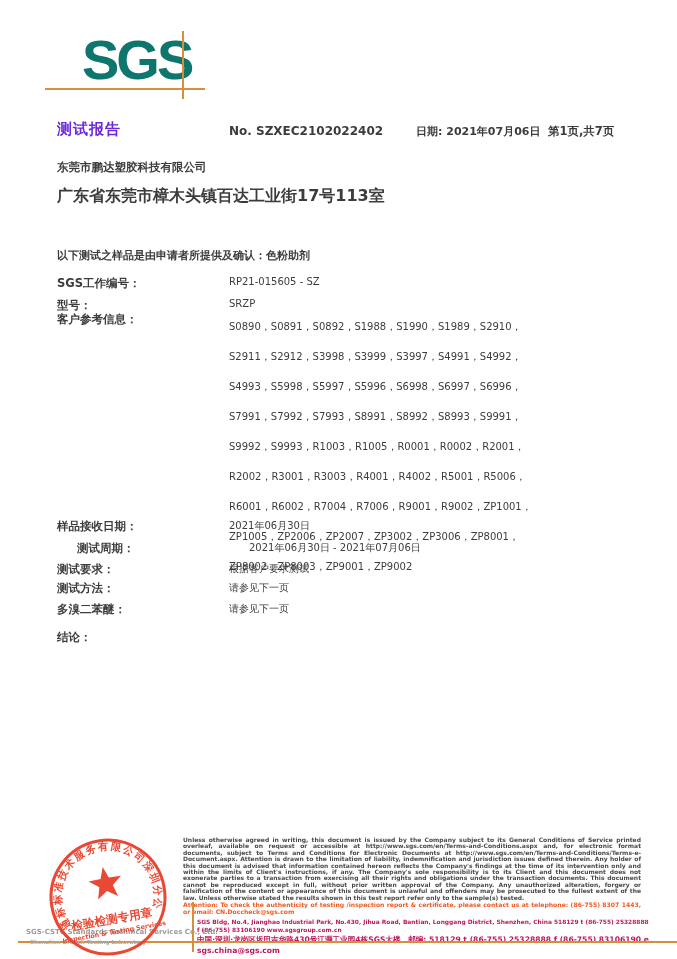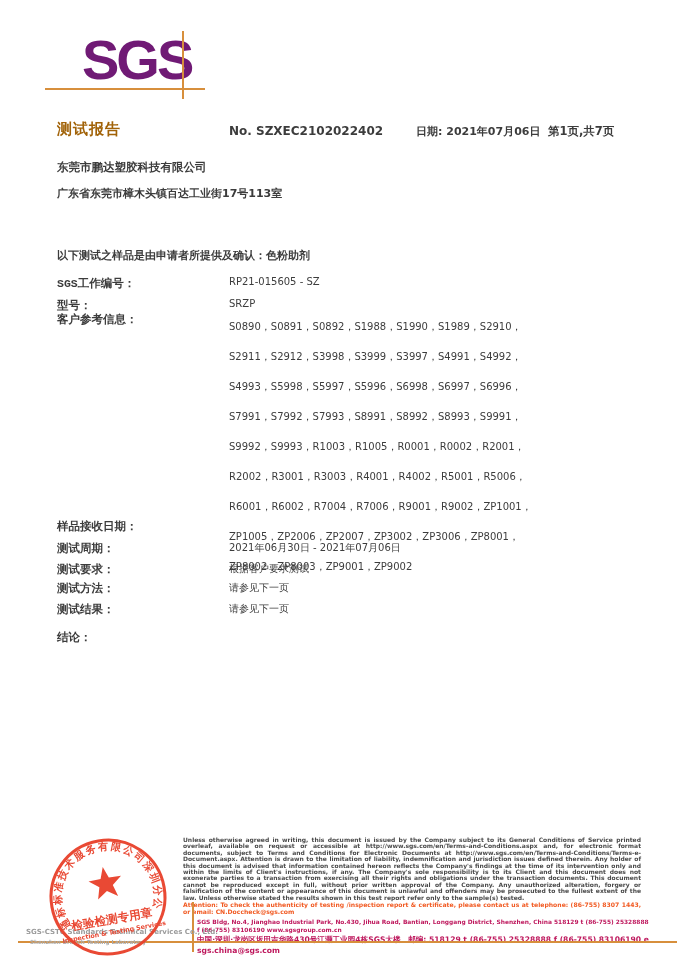--- a/index.html
+++ b/index.html
@@ -2,41 +2,41 @@
 <html><head>
 <meta charset="utf-8">
 <style>
   html,body{margin:0;padding:0;background:#e8e8e8;}
   .page{position:relative;width:677px;height:959px;background:#ffffff;margin:0 auto;
         font-family:"DejaVu Sans","Liberation Sans",sans-serif;color:#3c3c3c;overflow:hidden;}
   .abs{position:absolute;}
 
   
   .logo-text{left:82px;top:32px;font-size:56px;line-height:56px;font-weight:800;
-             letter-spacing:-3px;color:#701a75;font-family:"Liberation Sans",sans-serif;}
+             letter-spacing:-3px;color:#0f766e;font-family:"Liberation Sans",sans-serif;}
   .logo-hline{left:45px;top:88px;width:160px;height:2px;background:#d78f3c;}
   .logo-vline{left:182px;top:31px;width:2px;height:68px;background:#d78f3c;}
 
   
-  .doc-title{left:57px;top:120px;font-size:15px;font-weight:700;letter-spacing:1px;color:#a16207;}
+  .doc-title{left:57px;top:120px;font-size:15px;font-weight:700;letter-spacing:1px;color:#6d28d9;}
   .report-no{left:229px;top:124px;font-size:12px;font-weight:600;}
   .report-date{left:416px;top:124px;font-size:11px;font-weight:600;}
   .page-info{left:548px;top:124px;font-size:11.5px;font-weight:700;}
 
   .applicant-name{left:57px;top:160px;font-size:11.5px;font-weight:600;}
-  .applicant-addr{left:57px;top:186px;font-size:11px;font-weight:600;}
+  .applicant-addr{left:57px;top:186px;font-size:16px;font-weight:600;}
 
   .statement{left:57px;top:248px;font-size:11px;font-weight:600;}
 
-  .flabel{left:57px;font-size:11.5px;font-weight:600;font-family:Liberation Mono, monospace;}
+  .flabel{left:57px;font-size:11.5px;font-weight:600;}
   .fvalue{left:229px;font-size:10px;font-weight:400;width:420px;}
   .pre{white-space:pre-line;line-height:30px;}
 
   .row-job{top:276px;}  .row-model{top:298px;}  .row-ref{top:312px;}
-  .row-recv{top:519px;} .row-period{top:541px;} .row-req{top:562px;}
+  .row-recv{top:519px;} .row-period{top:541px;margin-left:20px;} .row-req{top:562px;}
   .row-method{top:581px;} .row-result{top:602px;} .row-concl{top:630px;}
   .concl-text{line-height:21px;text-align:justify;width:418px;}
 
   
   .legal-block{left:183px;top:837px;width:458px;font-size:6px;line-height:6.4px;
                color:#4a4a4a;text-align:justify;font-weight:600;}
   .attention-text{color:#f15a22;font-weight:700;margin-top:1px;font-size:6.1px;line-height:6.6px;}
   .addr-block{left:197px;top:918px;width:455px;color:#be185d;}
   .addr-en{font-size:5.9px;line-height:8px;font-weight:600;}
   .addr-cn{font-size:7.6px;line-height:11px;font-weight:600;}
@@ -79,31 +79,32 @@
 S2911，S2912，S3998，S3999，S3997，S4991，S4992，
 S4993，S5998，S5997，S5996，S6998，S6997，S6996，
 S7991，S7992，S7993，S8991，S8992，S8993，S9991，
 S9992，S9993，R1003，R1005，R0001，R0002，R2001，
 R2002，R3001，R3003，R4001，R4002，R5001，R5006，
 R6001，R6002，R7004，R7006，R9001，R9002，ZP1001，
 ZP1005，ZP2006，ZP2007，ZP3002，ZP3006，ZP8001，
 ZP8002，ZP8003，ZP9001，ZP9002</div>
 
   <div class="abs flabel row-recv">样品接收日期：</div>
+  <div class="abs fvalue row-recv">2021年06月30日</div>
 
   <div class="abs flabel row-period">测试周期：</div>
   <div class="abs fvalue row-period">2021年06月30日 - 2021年07月06日</div>
 
   <div class="abs flabel row-req">测试要求：</div>
   <div class="abs fvalue row-req">根据客户要求测试</div>
 
   <div class="abs flabel row-method">测试方法：</div>
   <div class="abs fvalue row-method">请参见下一页</div>
 
-  <div class="abs flabel row-result">测试结果：</div>
+  <div class="abs flabel row-result">多溴二苯醚：</div>
   <div class="abs fvalue row-result">请参见下一页</div>
 
   <div class="abs flabel row-concl">结论：</div>
 
   <div class="abs legal-block">
     <div>Unless otherwise agreed in writing, this document is issued by the Company subject to its General Conditions of Service printed overleaf, available on request or accessible at http://www.sgs.com/en/Terms-and-Conditions.aspx and, for electronic format documents, subject to Terms and Conditions for Electronic Documents at http://www.sgs.com/en/Terms-and-Conditions/Terms-e-Document.aspx. Attention is drawn to the limitation of liability, indemnification and jurisdiction issues defined therein. Any holder of this document is advised that information contained hereon reflects the Company's findings at the time of its intervention only and within the limits of Client's instructions, if any. The Company's sole responsibility is to its Client and this document does not exonerate parties to a transaction from exercising all their rights and obligations under the transaction documents. This document cannot be reproduced except in full, without prior written approval of the Company. Any unauthorized alteration, forgery or falsification of the content or appearance of this document is unlawful and offenders may be prosecuted to the fullest extent of the law. Unless otherwise stated the results shown in this test report refer only to the sample(s) tested.</div>
     <div class="attention-text">Attention: To check the authenticity of testing /inspection report &amp; certificate, please contact us at telephone: (86-755) 8307 1443, or email: CN.Doccheck@sgs.com</div>
   </div>
 
   <div class="abs footer-vline"></div>

